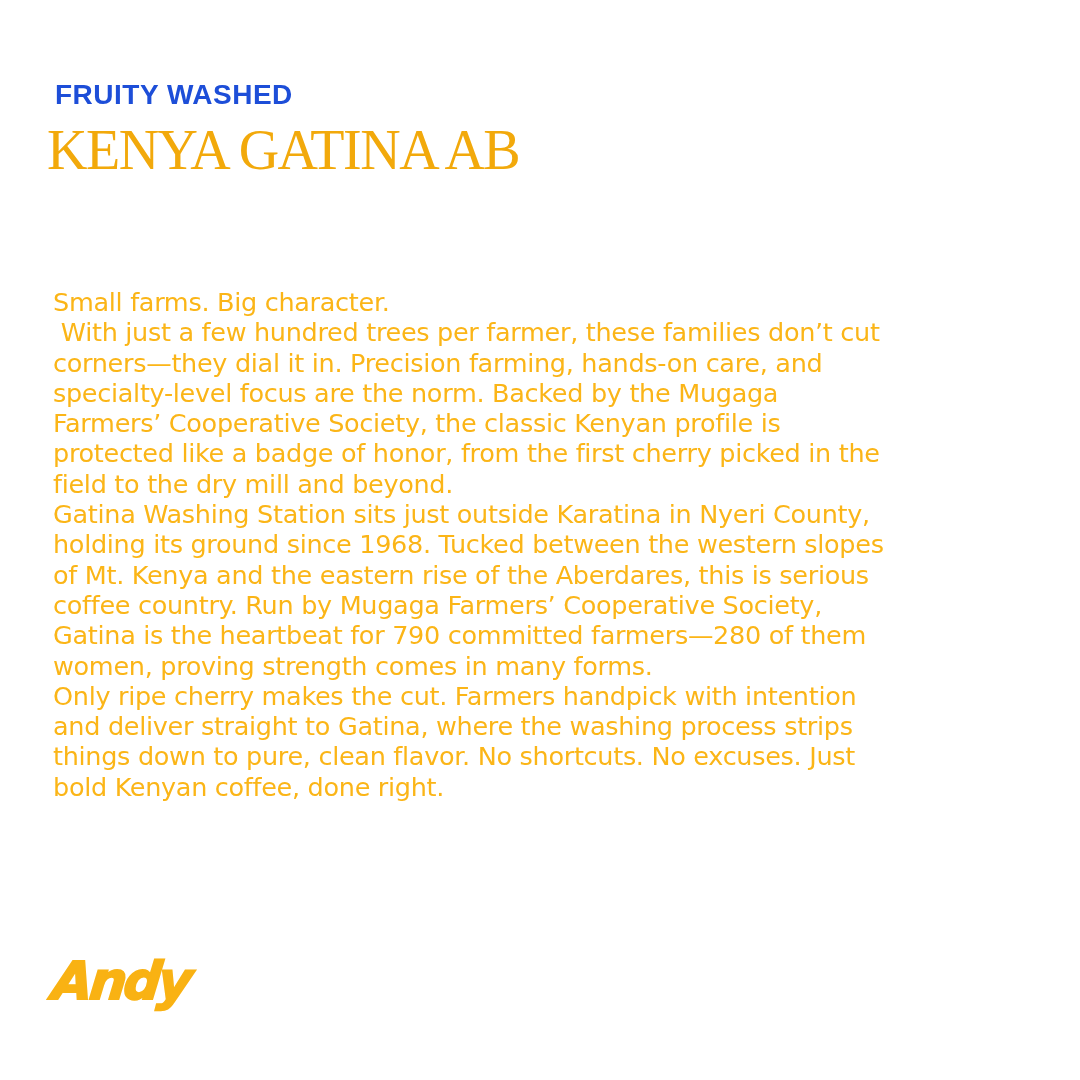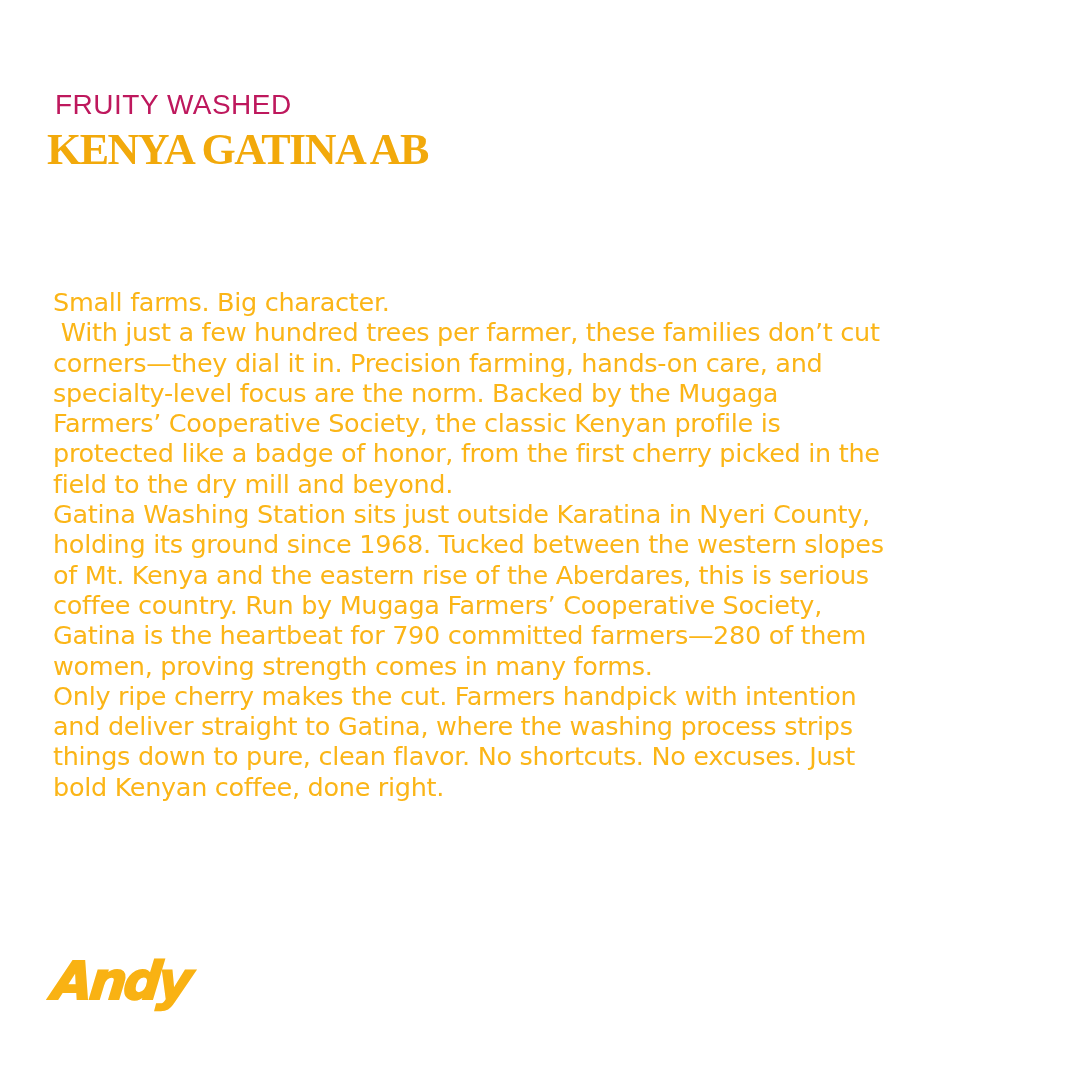--- a/index.html
+++ b/index.html
@@ -11,38 +11,38 @@
     position: relative;
     width: 1080px;
     height: 1080px;
     background: #ffffff;
     overflow: hidden;
     font-family: "Liberation Sans", sans-serif;
   }
   .process-label {
     position: absolute;
     left: 55px;
-    top: 90px;
+    top: 80px;
     font-family: "Liberation Sans", sans-serif;
     font-size: 28px;
     line-height: 30px;
-    font-weight: 400;
+    font-weight: 700;
     letter-spacing: 0.5px;
-    color: #be185d;
+    color: #1d4ed8;
     white-space: nowrap;
   }
   .page-title {
     position: absolute;
     left: 47px;
     top: 118px;
     margin: 0;
     font-family: "Liberation Serif", serif;
-    font-size: 44px;
+    font-size: 56px;
     line-height: 64px;
-    font-weight: 700;
+    font-weight: 400;
     letter-spacing: -1.5px;
     color: #F2A90B;
     white-space: nowrap;
   }
   .body-text {
     position: absolute;
     left: 49px;
     top: 283px;
     width: 1005px;
     margin: 4px;

